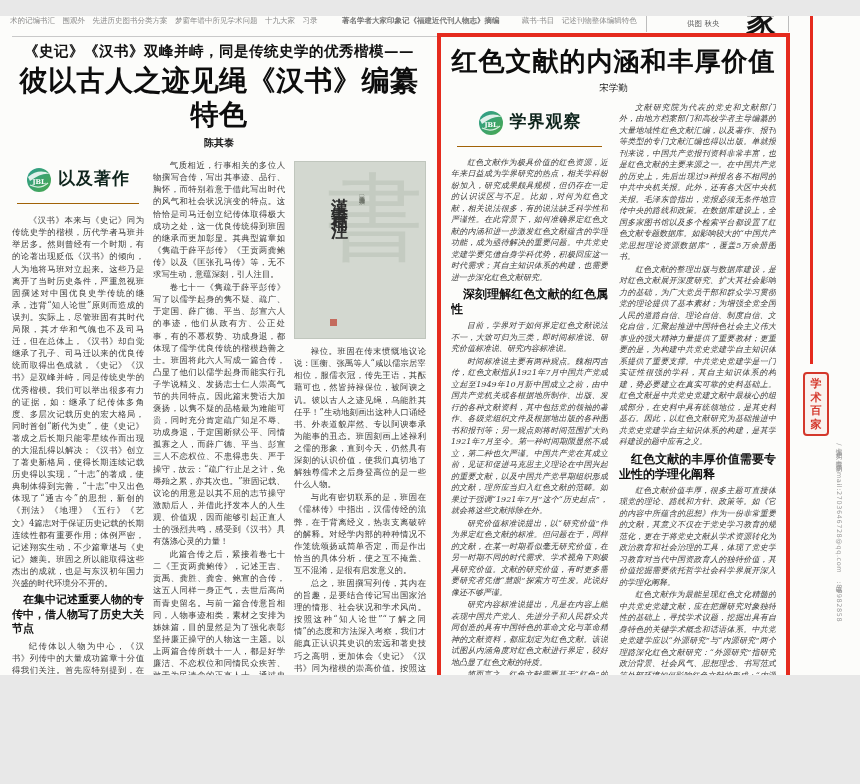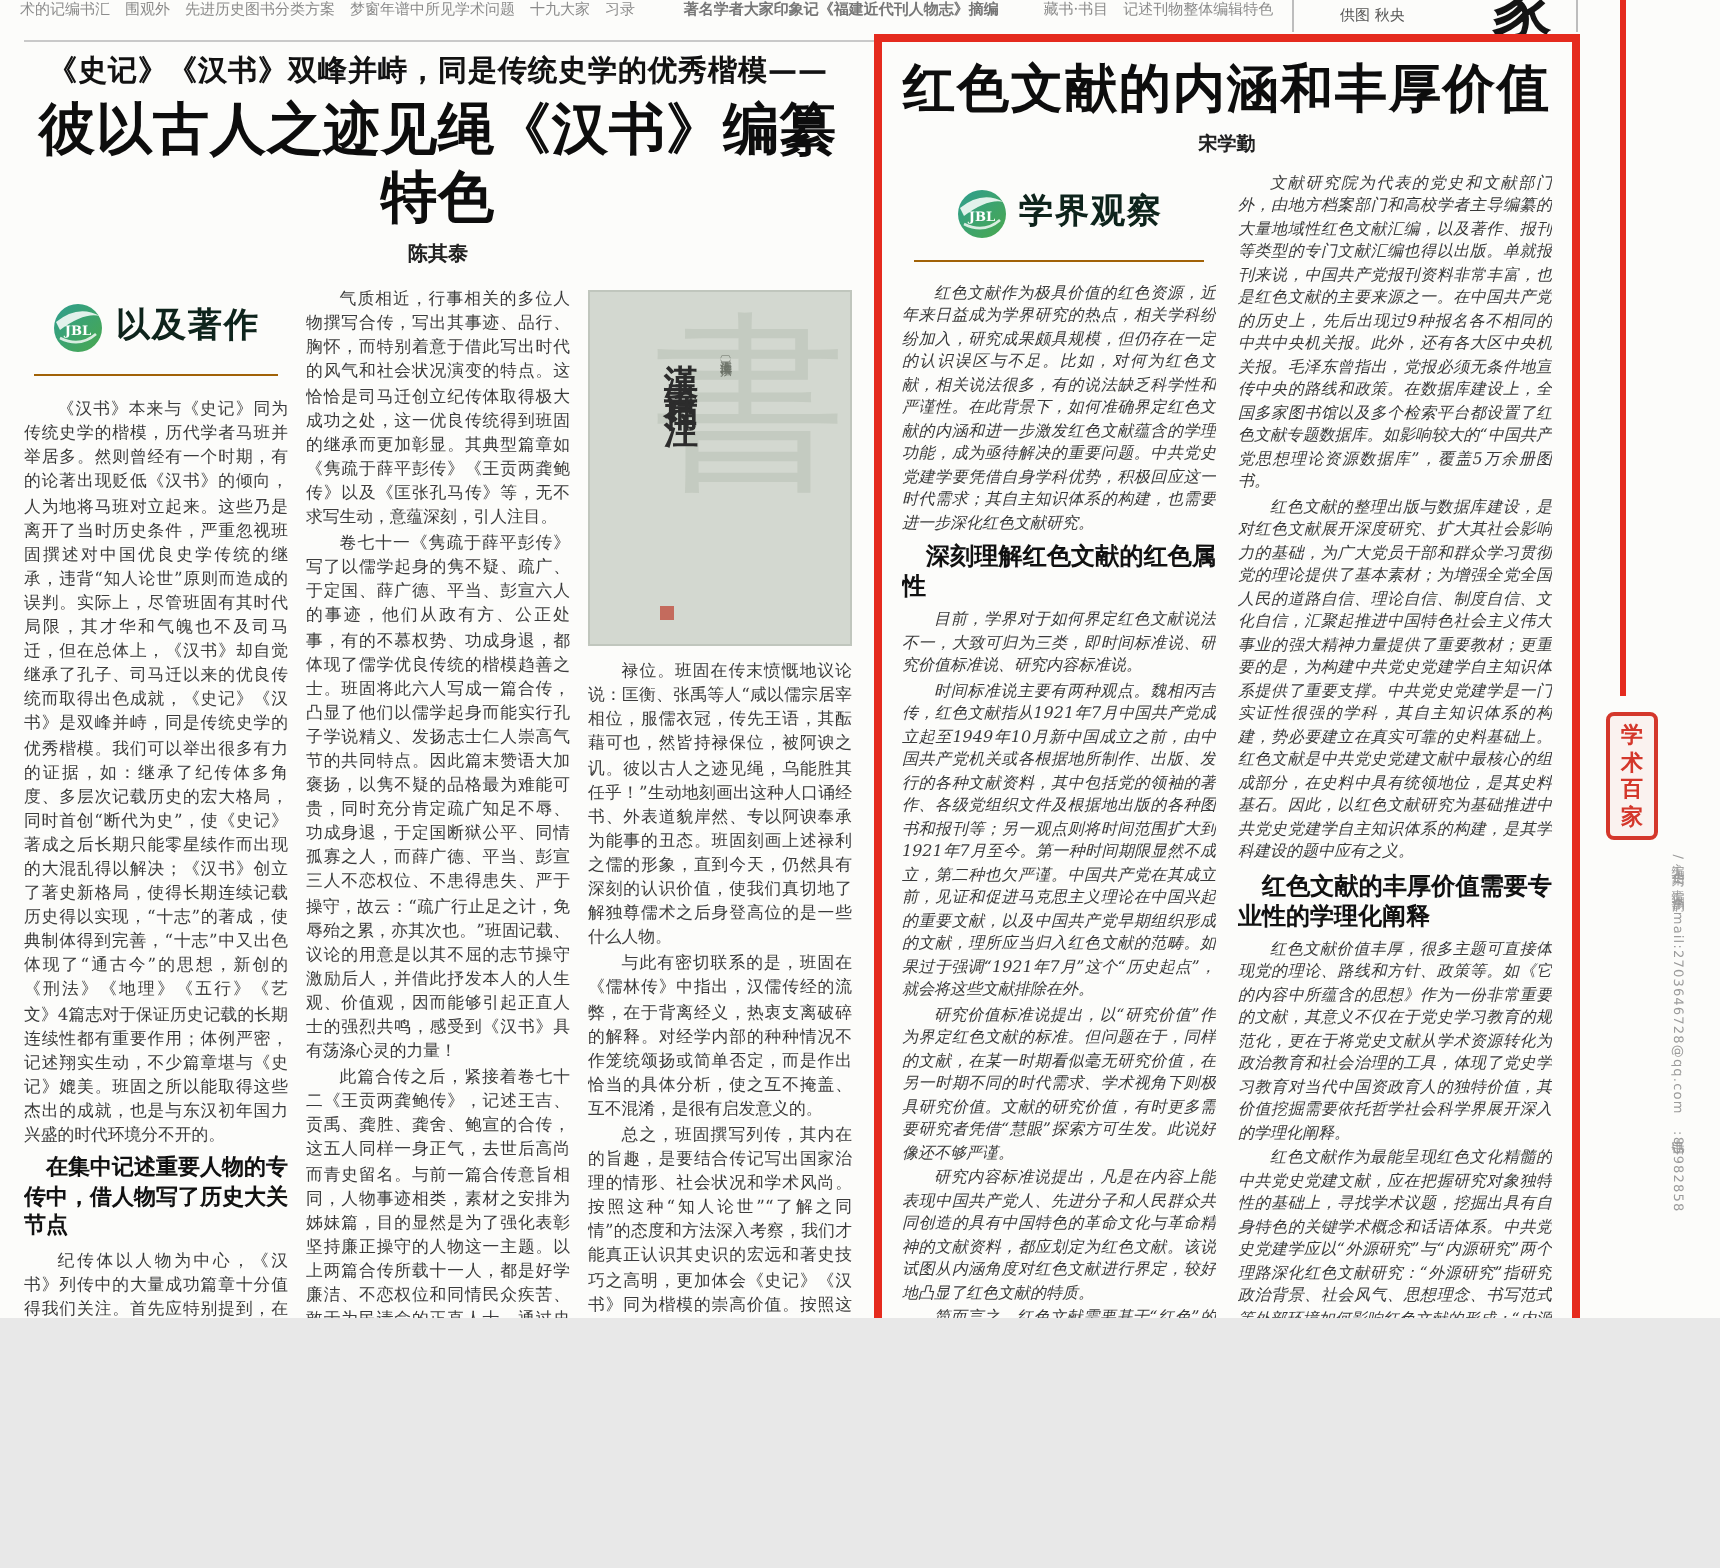--- a/index.html
+++ b/index.html
@@ -1,26 +1,26 @@
 <!DOCTYPE html>
 <html><head>
 <meta charset="utf-8">
 <style>
   html,body{margin:0;padding:0;background:#e8e8e8;}
-  .page{position:relative;width:860px;height:659px;margin:0 auto;background:#fcfcfa;overflow:hidden;
+  .page{position:relative;width:860px;height:659px;margin:16px auto;background:#fcfcfa;overflow:hidden;
         font-family:"DejaVu Serif","Liberation Serif",serif;color:#333;}
   
   .topstrip{position:absolute;left:10px;top:0;width:630px;height:11px;overflow:hidden;white-space:nowrap;
             font-size:7.5px;color:#8b8b8b;filter:blur(.35px);}
   .topstrip span{display:inline-block;}
   .frag2{margin-left:22px;color:#777;font-weight:bold;}
   .frag3{margin-left:20px;}
   .toprule{position:absolute;left:12px;top:20px;width:640px;border-top:1px solid #c9c9c9;}
   .vhair{position:absolute;top:0;height:16px;border-left:1px solid #bdbdbd;}
-  .photo-credit{position:absolute;left:670px;top:3px;font-size:7.5px;color:#555;
+  .photo-credit{position:absolute;left:687px;top:3px;font-size:7.5px;color:#555;
                 font-family:"DejaVu Sans","Liberation Sans",sans-serif;}
   .corner-char{position:absolute;left:746px;top:-9px;font-size:30px;font-weight:900;color:#141414;line-height:1;}
 
   
   .left-article{position:absolute;left:12px;top:26px;width:414px;height:756px;}
   .kicker{text-align:center;font-family:"DejaVu Sans","Liberation Sans",sans-serif;font-weight:bold;
           font-size:14.5px;color:#121212;letter-spacing:.5px;}
   .main-title{margin:3px 0 0;text-align:center;font-size:28px;font-weight:900;color:#0d0d0d;
               letter-spacing:.5px;line-height:1.2;}
   .byline{text-align:center;font-size:10px;font-weight:bold;color:#222;margin-top:5px;}
@@ -43,21 +43,21 @@
   .book-title{position:absolute;left:34px;top:22px;writing-mode:vertical-rl;font-size:17px;font-weight:bold;
               color:#2c2c2c;letter-spacing:8px;}
   .book-side{position:absolute;left:62px;top:30px;writing-mode:vertical-rl;font-size:6px;color:#6c7268;}
   .book-seal{position:absolute;left:35px;bottom:12px;width:7px;height:7px;background:#c05040;opacity:.8;}
 
   
   .red-article{position:absolute;left:437px;top:17px;width:353px;height:760px;box-sizing:border-box;
                border:4px solid #e52b1e;background:#fcfcfa;padding:2px 10px 4px;}
   .r-title{margin:8px 0 0;text-align:center;font-size:26px;font-weight:900;color:#0d0d0d;
            letter-spacing:1px;line-height:1.15;}
-  .r-byline{text-align:center;font-size:9.5px;font-weight:bold;color:#222;margin-top:5px;}
+  .r-byline{text-align:center;font-size:9.5px;font-weight:normal;color:#222;margin-top:5px;}
   .r-cols{display:flex;gap:11px;margin-top:7px;height:652px;overflow:hidden;}
   .red-article .col{flex:1;}
   .red-article p.body{font-size:8px;line-height:11.5px;font-style:italic;color:#3a3a3a;}
   .red-article h3.sub{font-size:12px;line-height:15px;font-style:normal;}
 
   
   .margin-vline{position:absolute;left:810px;top:0;width:3px;height:348px;background:#e52b1e;}
   .seal{position:absolute;left:803px;top:356px;width:26px;height:64px;box-sizing:border-box;
         border:2px solid #d4372b;border-radius:4px;display:flex;flex-direction:column;align-items:center;
         justify-content:center;color:#d4372b;font-weight:bold;font-size:11px;line-height:13.5px;

